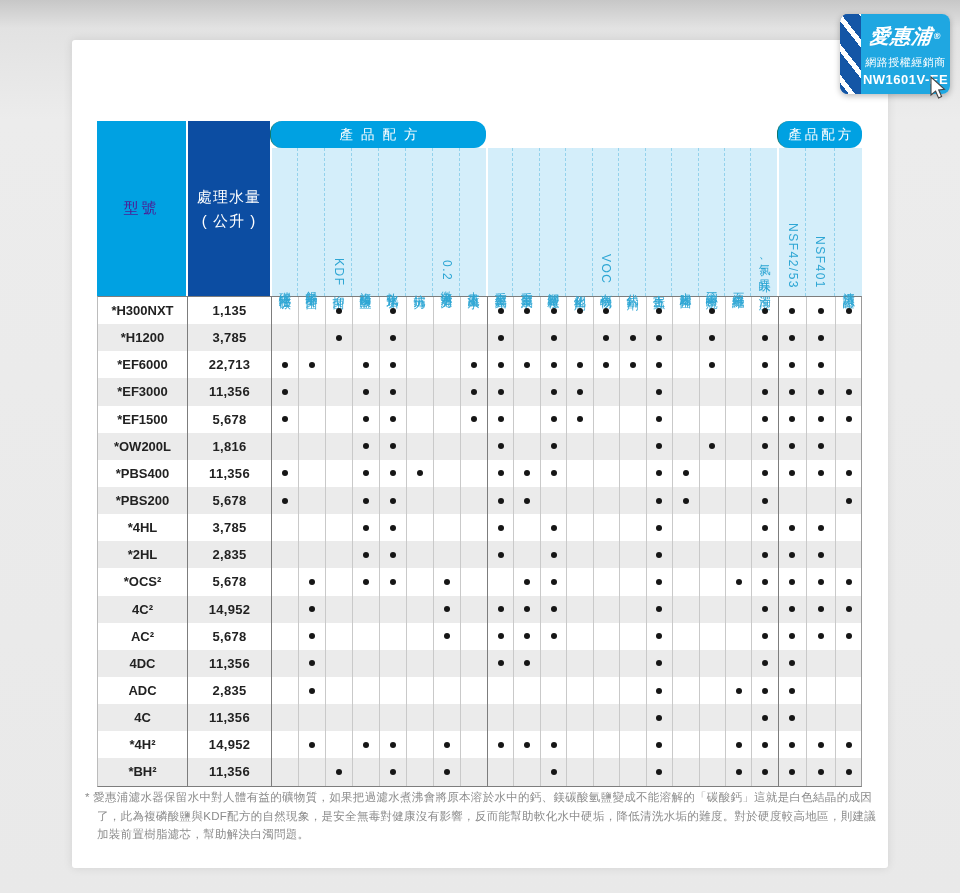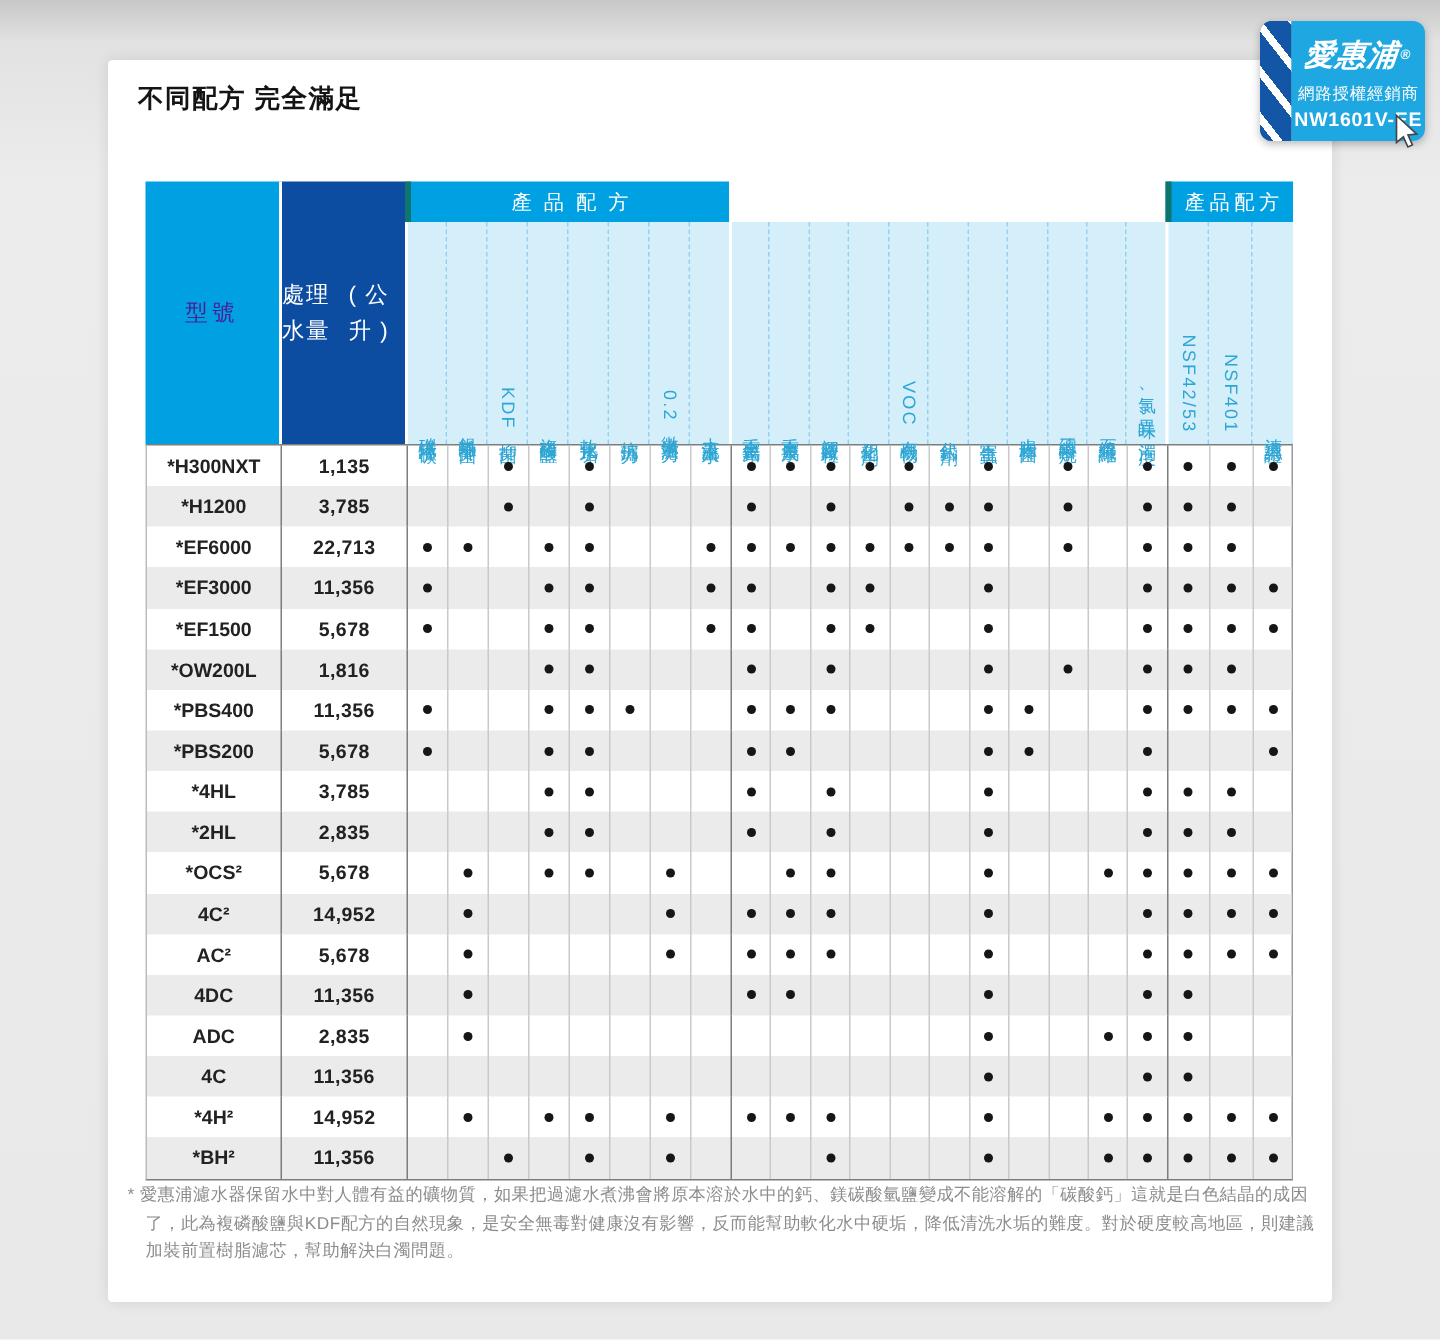--- a/index.html
+++ b/index.html
@@ -40,26 +40,26 @@
     grid-template-columns:89px 84px repeat(8,27px) repeat(11,26.45px) repeat(3,28.35px);
   }
   .thead{grid-template-rows:27px 148px;background:#fff;}
   .cell-model{
     grid-column:1;grid-row:1/3;background:#00a1e2;color:#4c1d95;
     display:flex;align-items:center;justify-content:center;
     font-size:15px;letter-spacing:3px;
   }
   .cell-volume{
     grid-column:2;grid-row:1/3;background:#0c4da2;color:#fff;border-left:2px solid #fff;
-    display:flex;flex-direction:row;align-items:center;justify-content:center;
+    display:flex;flex-direction:column;align-items:center;justify-content:center;
     font-size:15px;line-height:1.55;letter-spacing:1px;
   }
   .gbar{
-    grid-row:1;background:#00a1e2;color:#fff;border-left:4px solid #0f766e;
-    display:flex;align-items:center;justify-content:center;font-size:13.5px;
+    grid-row:1;background:#00a1e2;color:#fff;border-left:1px solid #0f766e;
+    display:flex;align-items:center;justify-content:center;font-size:13.5px;border-radius:12px;
   }
   .gbar.g0{letter-spacing:8px;padding-left:8px;}
   .gbar.g1{letter-spacing:12px;padding-left:12px;}
   .gbar.g2{letter-spacing:3px;padding-left:3px;}
   .hlabel{
     grid-row:2;background:#d4eefa;border-left:1px dashed #93d2ec;
     display:flex;align-items:flex-end;justify-content:center;padding-bottom:7px;
   }
   .hlabel.gfirst{border-left:2px solid #ffffff;}
   .hlabel span{
@@ -79,21 +79,20 @@
   .footnote{
     position:absolute;left:13px;top:748px;width:782px;margin:0;
     font-size:11.5px;color:#8c8c8c;line-height:1.62;
     padding-left:12px;text-indent:-12px;letter-spacing:.3px;
   }
 </style>
 </head>
 <body>
 
 <div class="card">
-  <h1 class="page-title">不同配方 完全滿足</h1>
 
   <div class="ptable">
     <div class="grid thead" id="thead">
       <div class="cell-model">型號</div>
       <div class="cell-volume">
         <span>處理水量</span>
         <span>( 公升 )</span>
       </div>
 
     <div class="gbar g0" style="grid-column: 3 / span 8;">產品配方</div>

